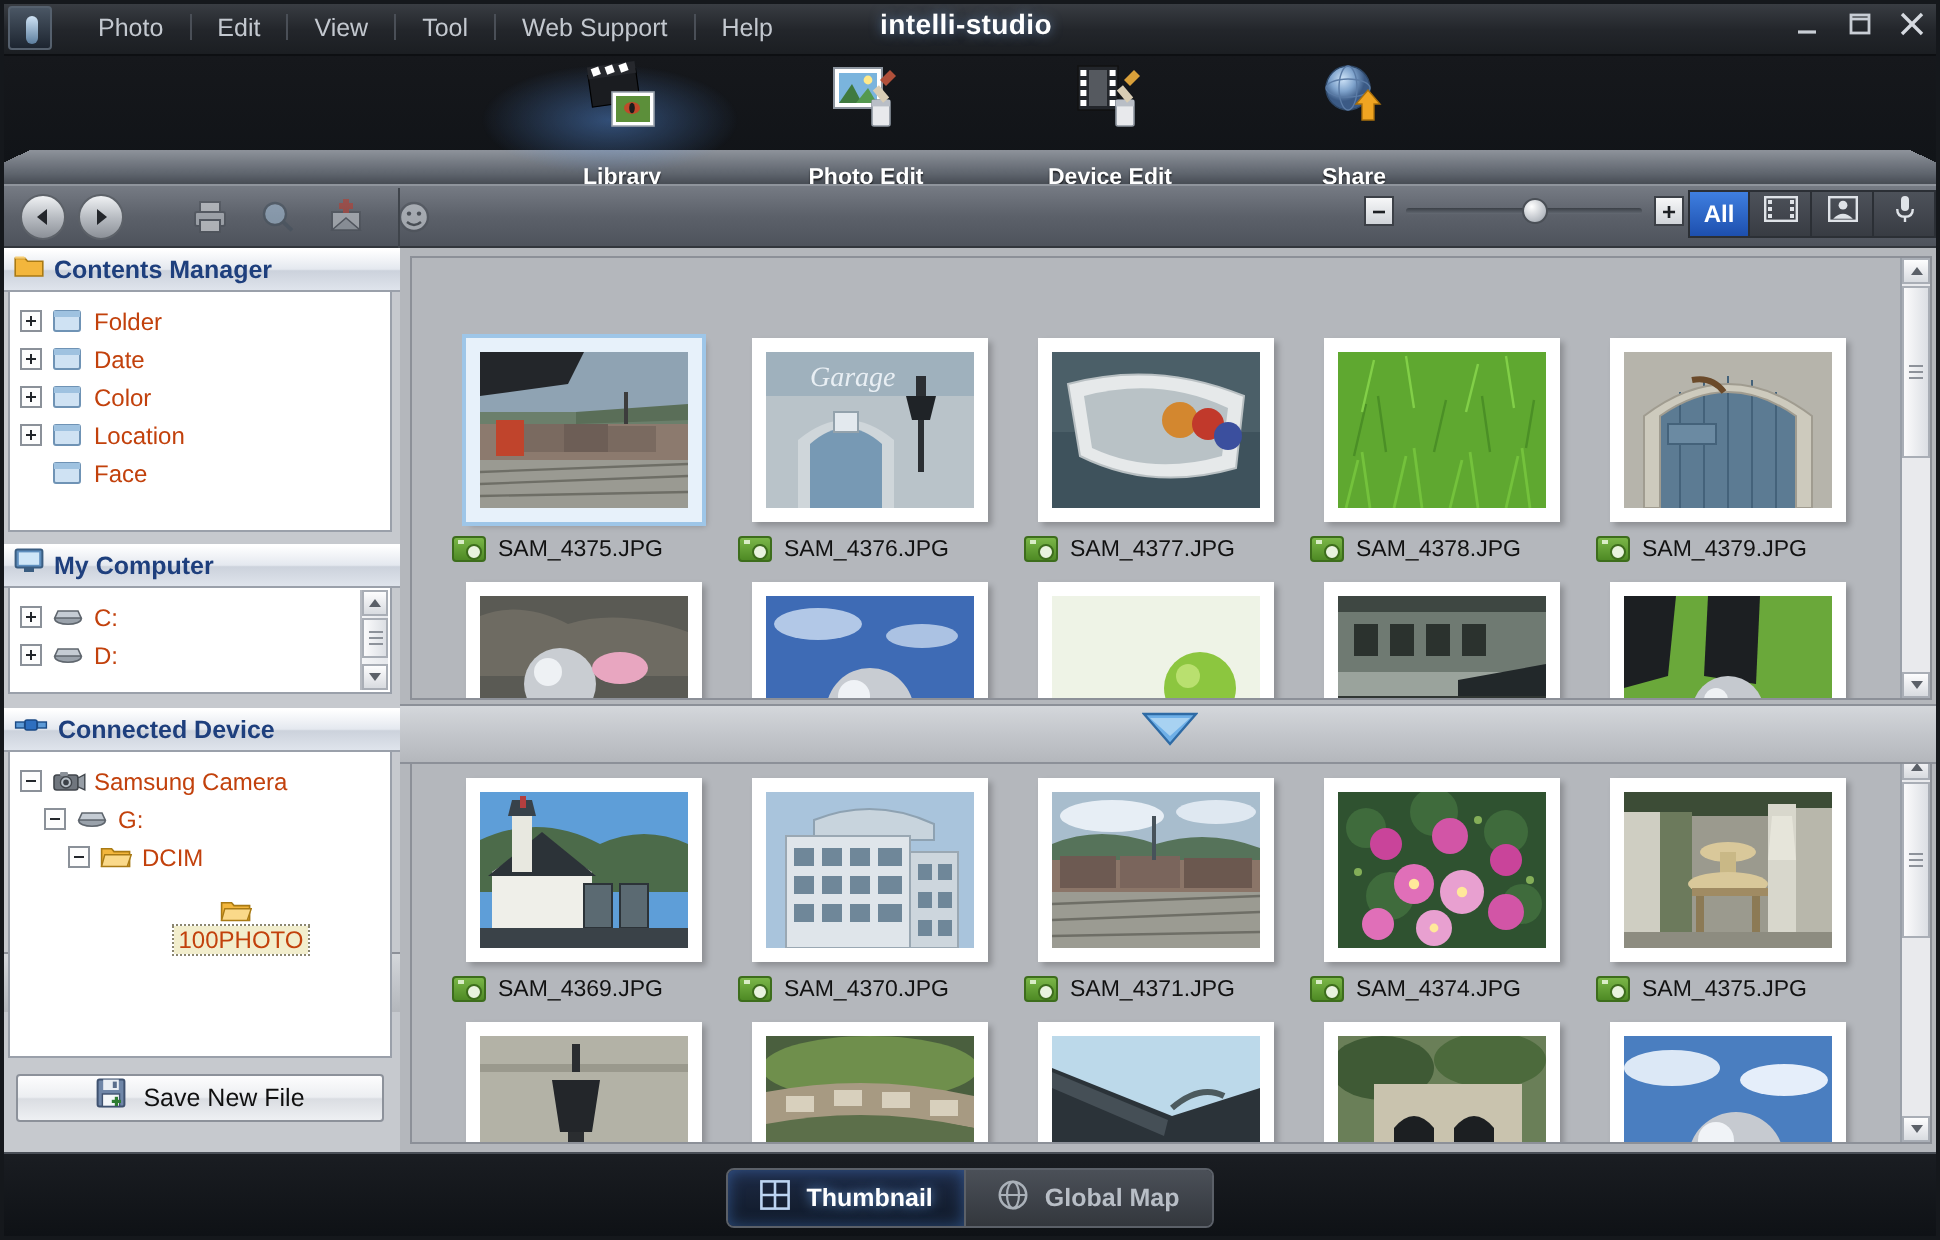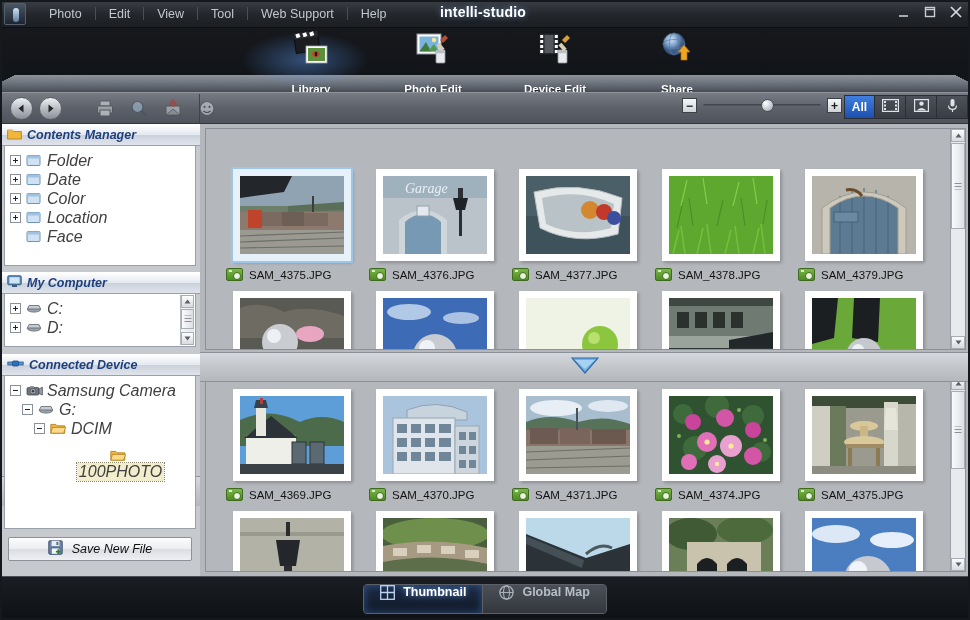--- a/index.html
+++ b/index.html
@@ -137,21 +137,20 @@
   .fbtn.active {
     background: linear-gradient(180deg, #3f7fe0 0%, #1d4fae 100%);
     color: #fff;
   }
   .fbtn .lbl { color: #ffffff; font-size: 12px; font-weight: bold; }
 
   
   .sidebar {
     position: absolute; left: 0; top: 124px; width: 200px; height: 452px;
     background: #c6c9ce;
-    font-style: italic;
   }
   .panel-head {
     height: 22px; display: flex; align-items: center; gap: 5px;
     padding-left: 7px;
     background: linear-gradient(180deg, #ffffff 0%, #e4e8ef 48%, #ccd2dc 52%, #dfe4ec 100%);
     border-top: 1px solid #ffffff;
     border-bottom: 1px solid #9aa0aa;
   }
   .panel-title {
     color: #1e3f7d; font-size: 12.5px; font-weight: bold; white-space: nowrap;
@@ -170,21 +169,21 @@
     position: relative; flex: none; margin-right: 5px; cursor: default;
   }
   .expander::before {
     content: ""; position: absolute; left: 2px; top: 4px; width: 5px; height: 1px; background: #22262b;
   }
   .expander.plus::after {
     content: ""; position: absolute; left: 4px; top: 2px; width: 1px; height: 5px; background: #22262b;
   }
   .expander.none { border: none; background: none; }
   .expander.none::before, .expander.none::after { display: none; }
-  .tlabel { font-size: 16px; color: #404040; }
+  .tlabel { font-size: 12px; color: #c2410c; }
   .tlabel.sel {
     background: #f2eecd; outline: 1px dotted #8b8670; padding: 0 2px;
   }
   .ico { width: 16px; height: 14px; margin-right: 5px; flex: none; }
 
   .vscroll {
     position: absolute; right: 1px; top: 1px; bottom: 1px; width: 14px;
     background: linear-gradient(90deg,#f4f5f7,#e6e8ec);
     border-left: 1px solid #b6bac1;
   }
@@ -285,21 +284,21 @@
     position: absolute; left: 0; bottom: 0; width: 970px; height: 44px;
     background: linear-gradient(180deg, #1a1d22 0%, #0e1115 100%);
     border-top: 1px solid #4a4f57;
     display: flex; align-items: center; justify-content: center;
   }
   .viewtoggle {
     display: flex; border: 1px solid #5b6068; border-radius: 4px; overflow: hidden;
     background: #2a2e34;
   }
   .vt {
-    display: flex; align-items: flex-start; gap: 8px; padding: 0 16px; height: 28px;
+    display: flex; align-items: center; gap: 8px; padding: 0 16px; height: 28px;
     cursor: default; color: #b8bec6; font-size: 12.5px; font-weight: bold;
     background: linear-gradient(180deg,#4b5058,#33373d);
   }
   .vt.active {
     background: linear-gradient(180deg,#1d2a45 0%, #101927 100%);
     color: #ffffff; text-shadow: 0 0 6px rgba(120,180,255,.8);
     box-shadow: inset 0 0 8px rgba(80,140,230,.45);
   }
   .vt + .vt { border-left: 1px solid #5b6068; }
 

